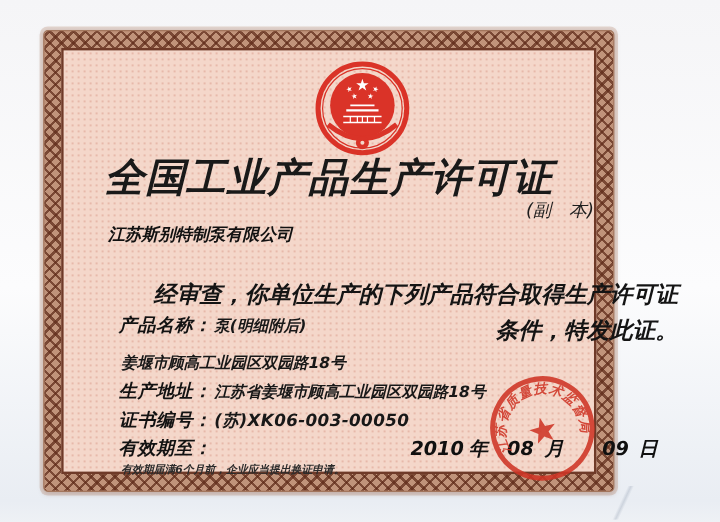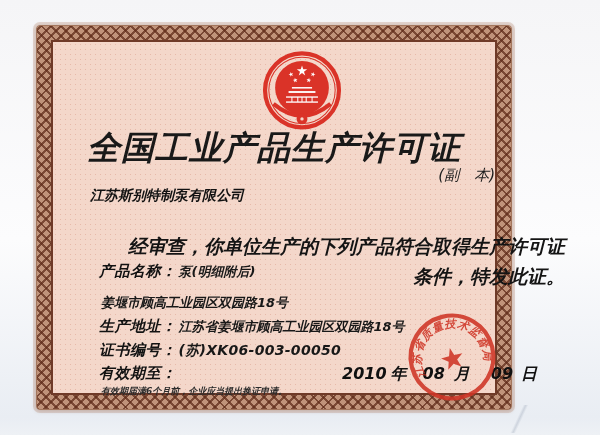--- a/index.html
+++ b/index.html
@@ -53,21 +53,21 @@
   .frow .label{font-size:15px;font-weight:bold;color:#121212;letter-spacing:.5px;}
   .frow .value{font-size:13px;font-weight:bold;color:#181818;margin-left:2px;}
   .r1{top:220px}.r2{top:252px}.r3{top:275px}.r4{top:299px}.r5{top:322px}
   .r4 .value,.r5 .value{font-size:14px;letter-spacing:.3px;}
   .footnote{position:absolute;left:48px;top:343px;font-size:9px;font-weight:bold;color:#2b2b2b;}
   .date-row{
     position:absolute;left:289px;top:322px;display:flex;align-items:flex-start;
     font-size:16px;font-weight:bold;color:#101010;white-space:nowrap;
   }
   .d-yu{margin-left:4px}.d-m{margin-left:16px}.d-mu{margin-left:9px}
-  .d-d{margin-left:21px}.d-du{margin-left:8px}
+  .d-d{margin-left:32px}.d-du{margin-left:8px}
   .seal{
     position:absolute;left:353px;top:269px;width:92px;height:92px;
     transform:rotate(-14deg);opacity:.88;pointer-events:none;
   }
 </style>
 </head>
 <body>
 
 <div class="page">
   <div class="cert">

